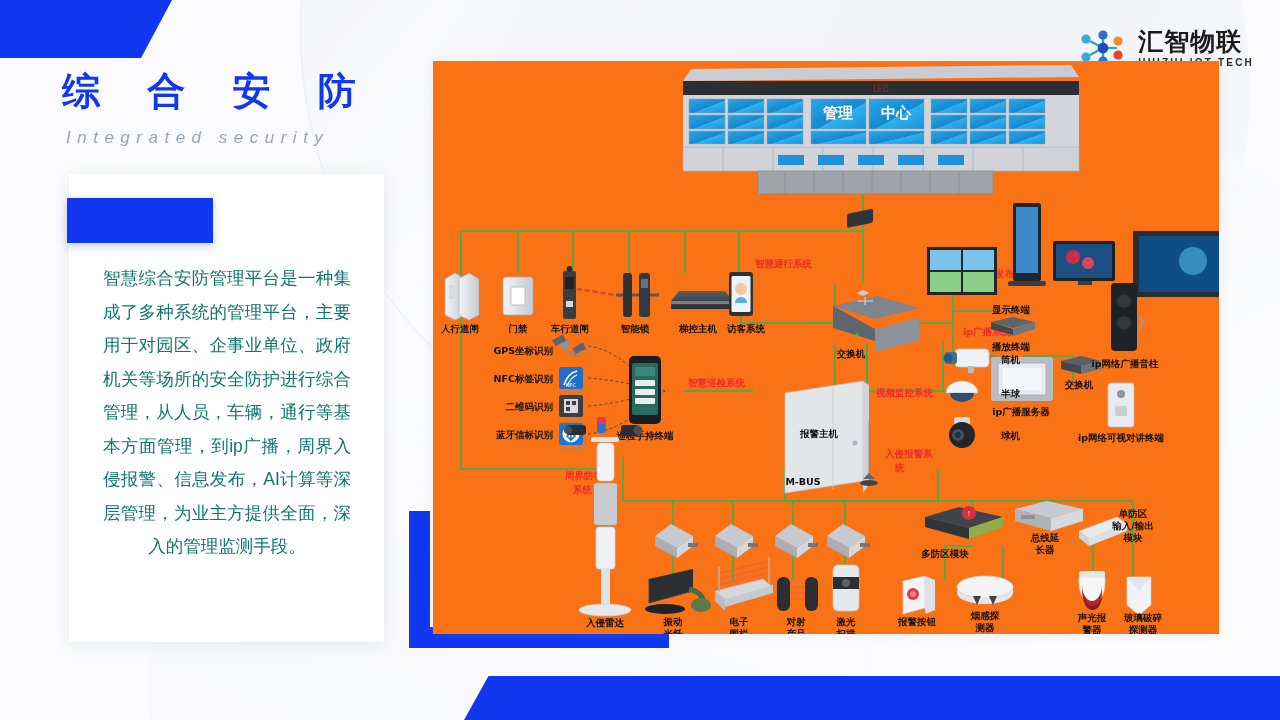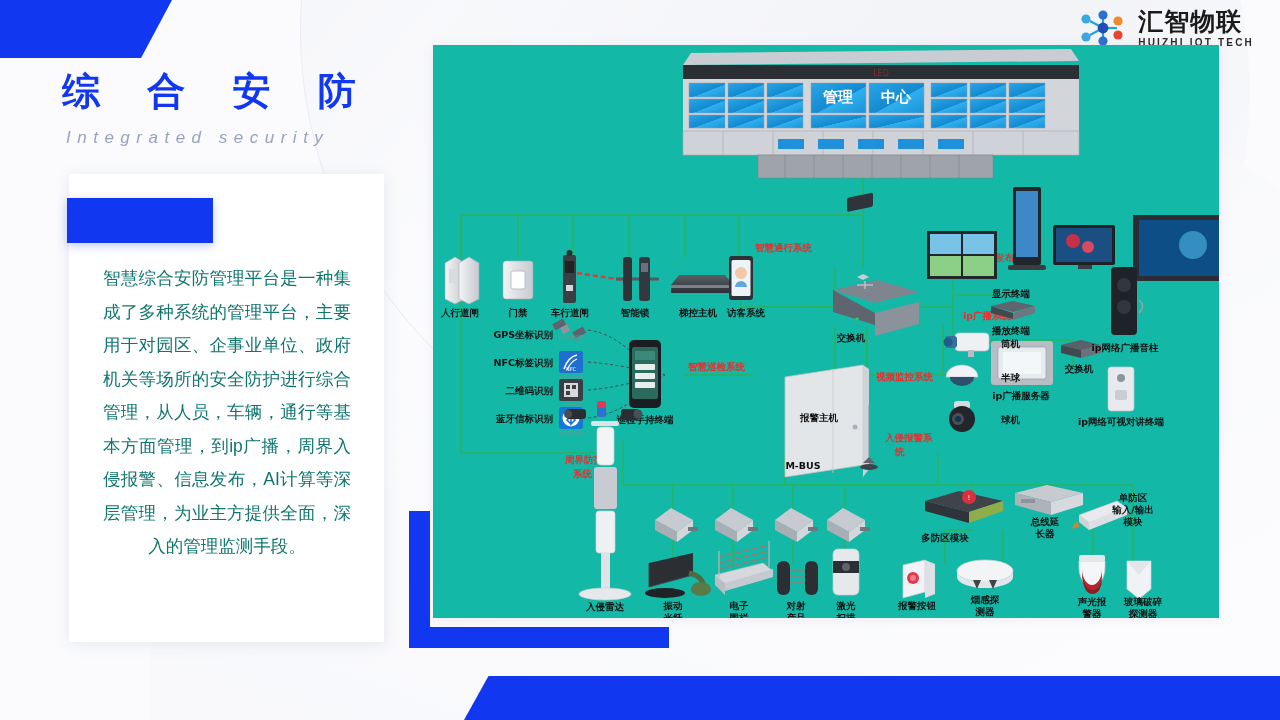--- a/index.html
+++ b/index.html
@@ -53,21 +53,21 @@
   }
   
   .l-bracket{
     position:absolute; left:409px; top:511px; width:260px; height:137px;
     border-left:21px solid #1138f0;
     border-bottom:21px solid #1138f0;
   }
 
   
   .logo{
-    position:absolute; right:26px; top:8px;
+    position:absolute; right:26px; top:28px;
     display:flex; align-items:center; gap:9px;
   }
   .logo-mark{ width:50px; height:40px; flex:0 0 auto; }
   .logo-text{ display:flex; flex-direction:column; line-height:1; }
   .logo-cn{
     font-size:25px; font-weight:700; color:#1b1b1b; letter-spacing:1px;
     font-family:"DejaVu Sans","Liberation Sans",sans-serif;
   }
   .logo-en{
     font-size:10px; font-weight:700; color:#2b2b2b; letter-spacing:2.2px;
@@ -98,22 +98,22 @@
   }
   .card-body{
     position:absolute; left:103px; top:262px; width:248px;
     font-size:17.5px; line-height:33.5px; color:#0f766e;
     text-align:justify; text-align-last:center;
     font-family:Liberation Sans, sans-serif;
   }
 
   
   .diagram{
-    position:absolute; left:433px; top:45px; width:786px; height:573px;
-    background:#14b8a6;
+    position:absolute; left:433px; top:61px; width:786px; height:573px;
+    background:#f97316;
     box-shadow:0 1px 10px rgba(130,140,165,.13);
     overflow:hidden;
   }
   .diagram svg{ display:block; }
   .lbl-b{ font-size:9.5px; fill:#111; font-weight:700; font-family:"DejaVu Sans","Liberation Sans",sans-serif;}
   .lbl-red{ font-size:9.5px; fill:#ef2b2b; font-weight:700; font-family:"DejaVu Sans","Liberation Sans",sans-serif;}
   .lbl-tiny{ font-size:4px; fill:#8a8a8a; font-family:"DejaVu Sans","Liberation Sans",sans-serif;}
   .wire{ stroke:#2bb35c; stroke-width:1.5; fill:none; }
   .wire-d{ stroke:#444; stroke-width:.9; fill:none; stroke-dasharray:3 2.5; }
 </style>

